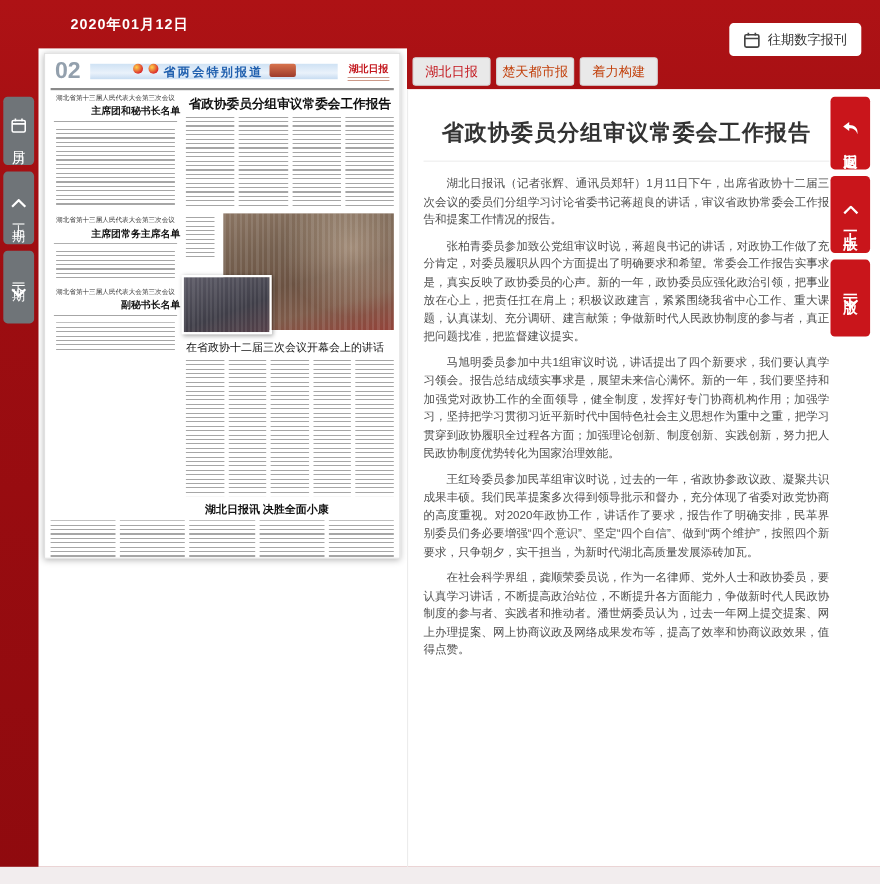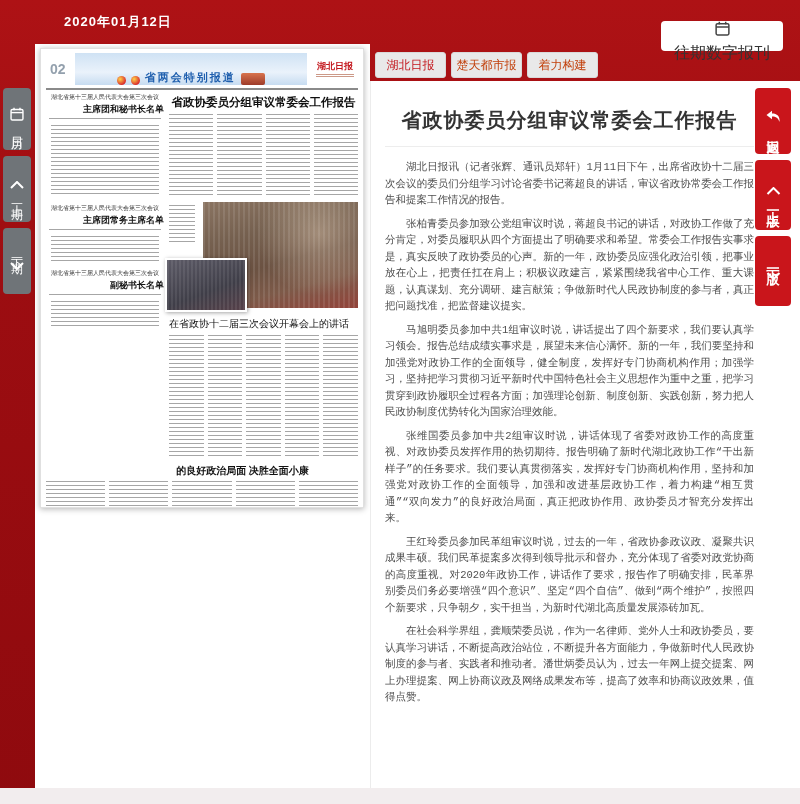--- a/index.html
+++ b/index.html
@@ -4,21 +4,21 @@
 <style>
   html,body{margin:0;padding:0;}
   body{
     width:800px;height:804px;position:relative;overflow:hidden;
     font-family:"Liberation Sans",sans-serif;
     background:linear-gradient(180deg,#ae1215 0%,#9c0d11 35%,#8f0a0e 100%);
   }
   
   .date{position:absolute;left:64px;top:13px;color:#fff;font-size:13px;font-weight:bold;letter-spacing:1px;}
   .past-btn{position:absolute;right:17px;top:21px;height:30px;padding:0 13px;background:#fff;border:none;border-radius:4px;
-    display:flex;align-items:center;gap:7px;font-size:16px;color:#333;cursor:pointer;font-family:inherit;flex-direction:column;}
+    display:flex;align-items:center;gap:7px;font-size:12px;color:#333;cursor:pointer;font-family:inherit;}
   .past-btn svg{display:block;}
   
   .left-panel{position:absolute;left:35px;top:44px;width:335px;bottom:16px;background:#fff;}
   .article-panel{position:absolute;left:370px;top:81px;right:0;bottom:16px;background:#fff;border-left:1px solid #ececec;
     padding:20px 46px 8px 14px;box-sizing:border-box;overflow:hidden;}
   .bottom-strip{position:absolute;left:0;right:0;bottom:0;height:16px;background:#f2edee;}
   
   .tabbar{position:absolute;left:375px;top:52px;display:flex;gap:5px;}
   .tab{width:71px;height:26px;background:#e9e9e9;border:1px solid #d9d9d9;border-radius:3px;font-size:12px;color:#c2410c;
     display:flex;align-items:center;justify-content:center;cursor:pointer;font-family:inherit;padding:0;}
@@ -30,28 +30,28 @@
   .sbtn{border:none;border-radius:4px;color:#fff;display:flex;flex-direction:column;align-items:center;justify-content:center;
     gap:3px;padding:7px 0;cursor:pointer;font-family:inherit;}
   .side.left .sbtn{background:#6f7478;}
   .side.right .sbtn{background:#c9151b;font-weight:bold;}
   .h62{height:62px;}.h66{height:66px;}.h70{height:70px;}
   .vtext{writing-mode:vertical-rl;text-orientation:upright;font-size:12px;letter-spacing:2px;line-height:1;}
   .side.right .vtext{font-size:13px;}
   
   .article-title{font-size:20px;color:#333;font-weight:700;text-align:center;margin:6px 0 12px;letter-spacing:1px;}
   .title-rule{border-bottom:1px solid #ededed;margin:0 0 12px;}
-  .article-body p{font-size:10.5px;color:#4e4e4e;line-height:16.5px;text-align:justify;text-indent:2em;margin:0 0 7px;font-family:Liberation Mono, monospace;}
+  .article-body p{font-size:10.5px;color:#4e4e4e;line-height:16.5px;text-align:justify;text-indent:2em;margin:0 0 7px;}
   
   .mini{position:absolute;left:5px;top:4px;width:324px;height:460px;background:#fff;border:1px solid #e0e0e0;
     box-shadow:0 1px 6px rgba(0,0,0,.3);padding:4px 5px;box-sizing:border-box;overflow:hidden;}
   .np-header{display:flex;align-items:center;gap:5px;border-bottom:2px solid #8a8a8a;padding-bottom:3px;}
-  .np-pagenum{font-size:14px;color:#93a0ad;font-weight:bold;padding:0 4px;}
-  .np-banner{flex:1;height:32px;background:linear-gradient(180deg,#cfe2f4,#eaf2fb 60%,#c7dcf1);
-    display:flex;align-items:flex-end;justify-content:center;gap:5px;}
+  .np-pagenum{font-size:21px;color:#93a0ad;font-weight:bold;padding:0 4px;}
+  .np-banner{flex:1;height:14px;background:linear-gradient(180deg,#cfe2f4,#eaf2fb 60%,#c7dcf1);
+    display:flex;align-items:flex-start;justify-content:center;gap:5px;}
   .np-banner .txt{font-size:11px;font-weight:bold;color:#1f5fae;letter-spacing:2px;font-family:"Liberation Serif",serif;}
   .emblem{width:9px;height:9px;border-radius:50%;background:radial-gradient(circle at 35% 35%,#ffd24a,#d8222a 75%);}
   .banner-deco{width:24px;height:12px;border-radius:2px;background:linear-gradient(180deg,#d8734d,#9d3b2a);}
   .np-masthead{width:46px;text-align:center;}
   .np-masthead .mh{font-size:9px;font-weight:bold;color:#c3161c;font-family:"Liberation Serif",serif;}
   .np-masthead .mh-lines{height:5px;margin:1px 4px 0;
     background:repeating-linear-gradient(180deg,#c98 0,#c98 1px,transparent 1px,transparent 2.5px);}
   .np-body{display:flex;gap:5px;margin-top:3px;}
   .np-left{width:118px;}
   .np-right{flex:1;min-width:0;}
@@ -161,21 +161,21 @@
         <div class="cols cols5a">
             <i class="tstripe"></i>
             <i class="tstripe"></i>
             <i class="tstripe"></i>
             <i class="tstripe"></i>
             <i class="tstripe"></i>
           </div>
       </div>
     </div>
     <div class="np-bottom">
-      <div class="np-bottom-headline">的良好政治局面 决胜全面小康</div>
+      <div class="np-bottom-headline">湖北日报讯 决胜全面小康</div>
       <div class="cols colsb">
           <i class="tstripe"></i>
           <i class="tstripe"></i>
           <i class="tstripe"></i>
           <i class="tstripe"></i>
           <i class="tstripe"></i>
         </div>
     </div>
   </div>
 </div>
@@ -186,21 +186,20 @@
   <button class="tab">着力构建</button>
 </div>
 
 <div class="article-panel">
   <h1 class="article-title">省政协委员分组审议常委会工作报告</h1>
   <div class="title-rule"></div>
   <div class="article-body">
     <p>湖北日报讯（记者张辉、通讯员郑轩）1月11日下午，出席省政协十二届三次会议的委员们分组学习讨论省委书记蒋超良的讲话，审议省政协常委会工作报告和提案工作情况的报告。</p>
     <p>张柏青委员参加致公党组审议时说，蒋超良书记的讲话，对政协工作做了充分肯定，对委员履职从四个方面提出了明确要求和希望。常委会工作报告实事求是，真实反映了政协委员的心声。新的一年，政协委员应强化政治引领，把事业放在心上，把责任扛在肩上；积极议政建言，紧紧围绕我省中心工作、重大课题，认真谋划、充分调研、建言献策；争做新时代人民政协制度的参与者，真正把问题找准，把监督建议提实。</p>
     <p>马旭明委员参加中共1组审议时说，讲话提出了四个新要求，我们要认真学习领会。报告总结成绩实事求是，展望未来信心满怀。新的一年，我们要坚持和加强党对政协工作的全面领导，健全制度，发挥好专门协商机构作用；加强学习，坚持把学习贯彻习近平新时代中国特色社会主义思想作为重中之重，把学习贯穿到政协履职全过程各方面；加强理论创新、制度创新、实践创新，努力把人民政协制度优势转化为国家治理效能。</p>
-    <p>张维国委员参加中共2组审议时说，讲话体现了省委对政协工作的高度重视、对政协委员发挥作用的热切期待。报告明确了新时代湖北政协工作“干出新样子”的任务要求。我们要认真贯彻落实，发挥好专门协商机构作用，坚持和加强党对政协工作的全面领导，加强和改进基层政协工作，着力构建“相互贯通”“双向发力”的良好政治局面，真正把政协作用、政协委员才智充分发挥出来。</p>
     <p>王红玲委员参加民革组审议时说，过去的一年，省政协参政议政、凝聚共识成果丰硕。我们民革提案多次得到领导批示和督办，充分体现了省委对政党协商的高度重视。对2020年政协工作，讲话作了要求，报告作了明确安排，民革界别委员们务必要增强“四个意识”、坚定“四个自信”、做到“两个维护”，按照四个新要求，只争朝夕，实干担当，为新时代湖北高质量发展添砖加瓦。</p>
     <p>在社会科学界组，龚顺荣委员说，作为一名律师、党外人士和政协委员，要认真学习讲话，不断提高政治站位，不断提升各方面能力，争做新时代人民政协制度的参与者、实践者和推动者。潘世炳委员认为，过去一年网上提交提案、网上办理提案、网上协商议政及网络成果发布等，提高了效率和协商议政效果，值得点赞。</p>
   </div>
 </div>
 
 <div class="side left">
   <button class="sbtn h62">
     <span>
       <svg width="14" height="14" viewBox="0 0 16 16" fill="none" stroke="#fff" stroke-width="1.6">
         <rect x="1.2" y="2.8" width="13.6" height="12" rx="1.5"></rect>

